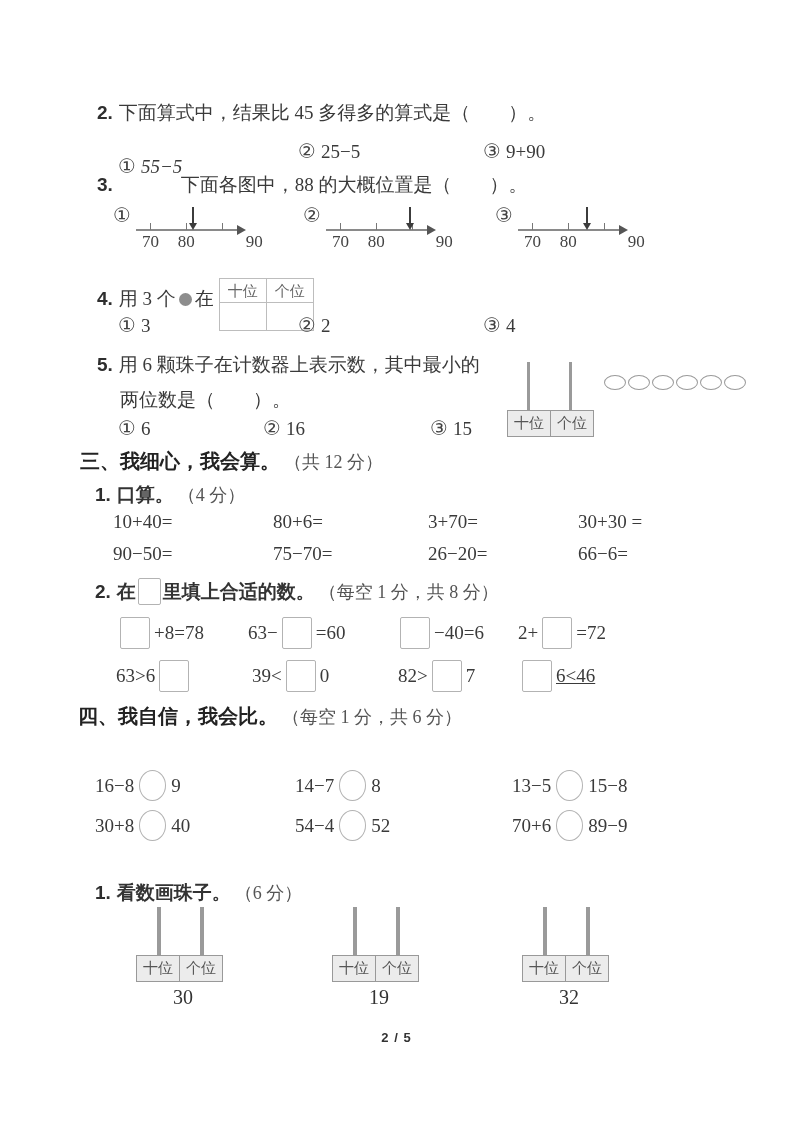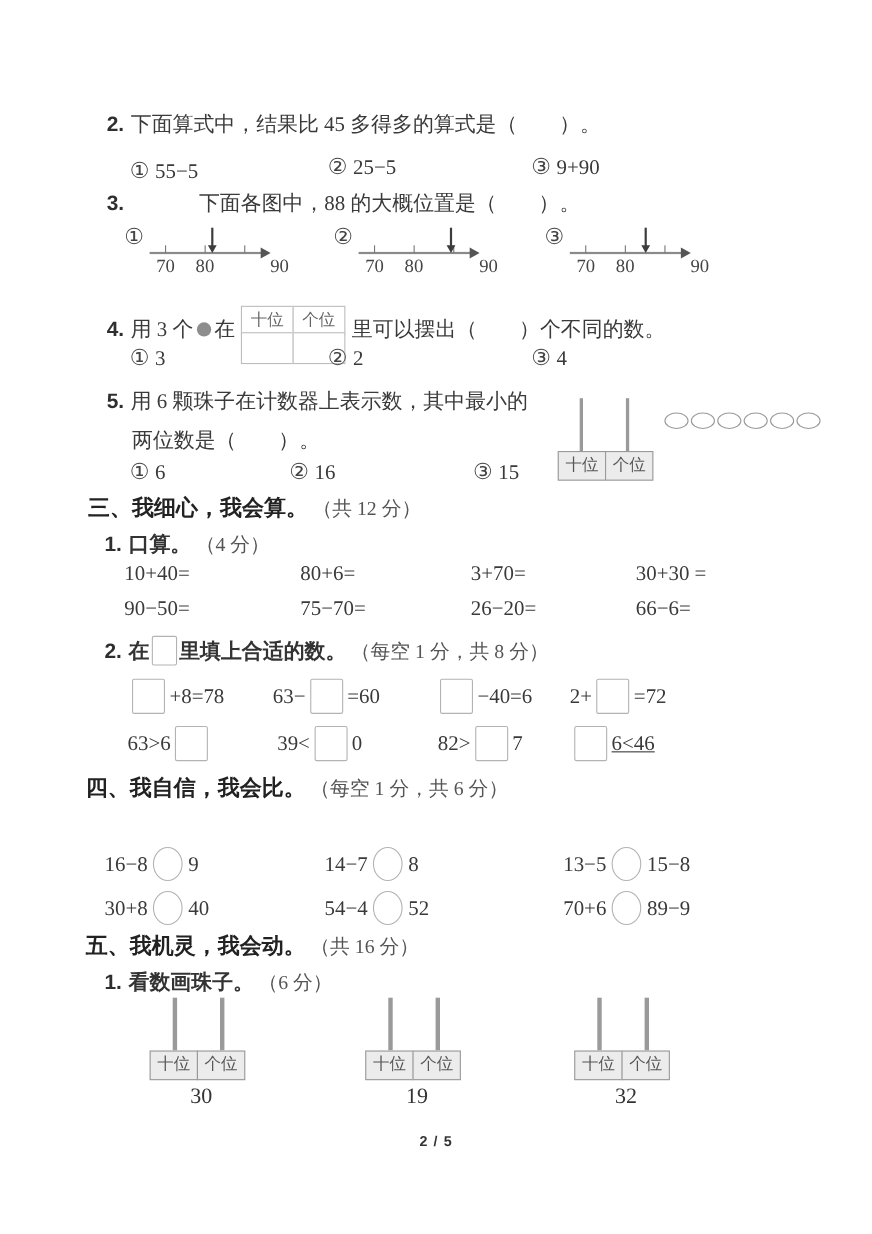--- a/index.html
+++ b/index.html
@@ -52,21 +52,21 @@
        color:#333;letter-spacing:1px;}
 </style>
 </head>
 <body>
 
 <div class="page">
 
   <div class="abs" style="left:97px;top:100px;">
     <span class="qnum">2.</span><span>下面算式中，结果比 45 多得多的算式是（　　）。</span>
   </div>
-  <div class="abs" style="left:118px;top:143px;">
+  <div class="abs" style="left:118px;top:154px;font-style:italic;">
     <span class="marker">①</span><span>55−5</span>
   </div>
   <div class="abs" style="left:298px;top:139px;">
     <span class="marker">②</span><span>25−5</span>
   </div>
   <div class="abs" style="left:483px;top:139px;">
     <span class="marker">③</span><span>9+90</span>
   </div>
 
   <div class="abs" style="left:97px;top:172px;">
@@ -106,21 +106,21 @@
       <span class="nl-tick nl-t2"></span>
       <span class="nl-tick nl-t3"></span>
       <span class="nl-down" style="left: 61%;"></span>
       <span class="nl-lab nl-l1">70</span>
       <span class="nl-lab nl-l2">80</span>
       <span class="nl-lab nl-l3">90</span>
     </span>
   </div>
 
   <div class="abs" style="left:97px;top:278px;">
-    <span class="qnum">4.</span><span>用 3 个</span><span class="dot"></span><span>在</span><span class="ptable"><span class="pt-row"><span class="pt-cell">十位</span><span class="pt-cell">个位</span></span><span class="pt-row"><span class="pt-cell"></span><span class="pt-cell"></span></span></span><span>里可以摆出（　　）个不同的数。</span>
+    <span class="qnum">4.</span><span>用 3 个</span><span class="dot"></span><span>在</span><span class="ptable"><span class="pt-row"><span class="pt-cell">十位</span><span class="pt-cell">个位</span></span><span class="pt-row"><span class="pt-cell"></span><span class="pt-cell"></span></span></span>
   </div>
   <div class="abs" style="left:118px;top:313px;">
     <span class="marker">①</span><span>3</span>
   </div>
   <div class="abs" style="left:298px;top:313px;">
     <span class="marker">②</span><span>2</span>
   </div>
   <div class="abs" style="left:483px;top:313px;">
     <span class="marker">③</span><span>4</span>
   </div>
@@ -183,23 +183,20 @@
   <div class="abs" style="left:78px;top:703px;">
     <span class="sec-title">四、我自信，我会比。</span><span class="sec-score">（每空 1 分，共 6 分）</span>
   </div>
   <div class="abs eq" style="left:95px;top:770px;"><span>16−8</span><span class="circle"></span><span>9</span></div>
   <div class="abs eq" style="left:295px;top:770px;"><span>14−7</span><span class="circle"></span><span>8</span></div>
   <div class="abs eq" style="left:512px;top:770px;"><span>13−5</span><span class="circle"></span><span>15−8</span></div>
   <div class="abs eq" style="left:95px;top:810px;"><span>30+8</span><span class="circle"></span><span>40</span></div>
   <div class="abs eq" style="left:295px;top:810px;"><span>54−4</span><span class="circle"></span><span>52</span></div>
   <div class="abs eq" style="left:512px;top:810px;"><span>70+6</span><span class="circle"></span><span>89−9</span></div>
 
-  <div class="abs" style="left:78px;top:846px;">
-    <span class="sec-title">五、我机灵，我会动。</span><span class="sec-score">（共 16 分）</span>
-  </div>
   <div class="abs" style="left:95px;top:880px;">
     <span class="qnum">1.</span><span class="sub-title">看数画珠子。</span><span class="sec-score">（6 分）</span>
   </div>
 
   <div>
     <span class="rod abs" style="left:157px;top:907px;width:4px;height:48px;"></span>
     <span class="rod abs" style="left:200px;top:907px;width:4px;height:48px;"></span>
     <span class="abase abs" style="left:137px;top:955px;">
       <span class="acell">十位</span>
       <span class="acell">个位</span>

